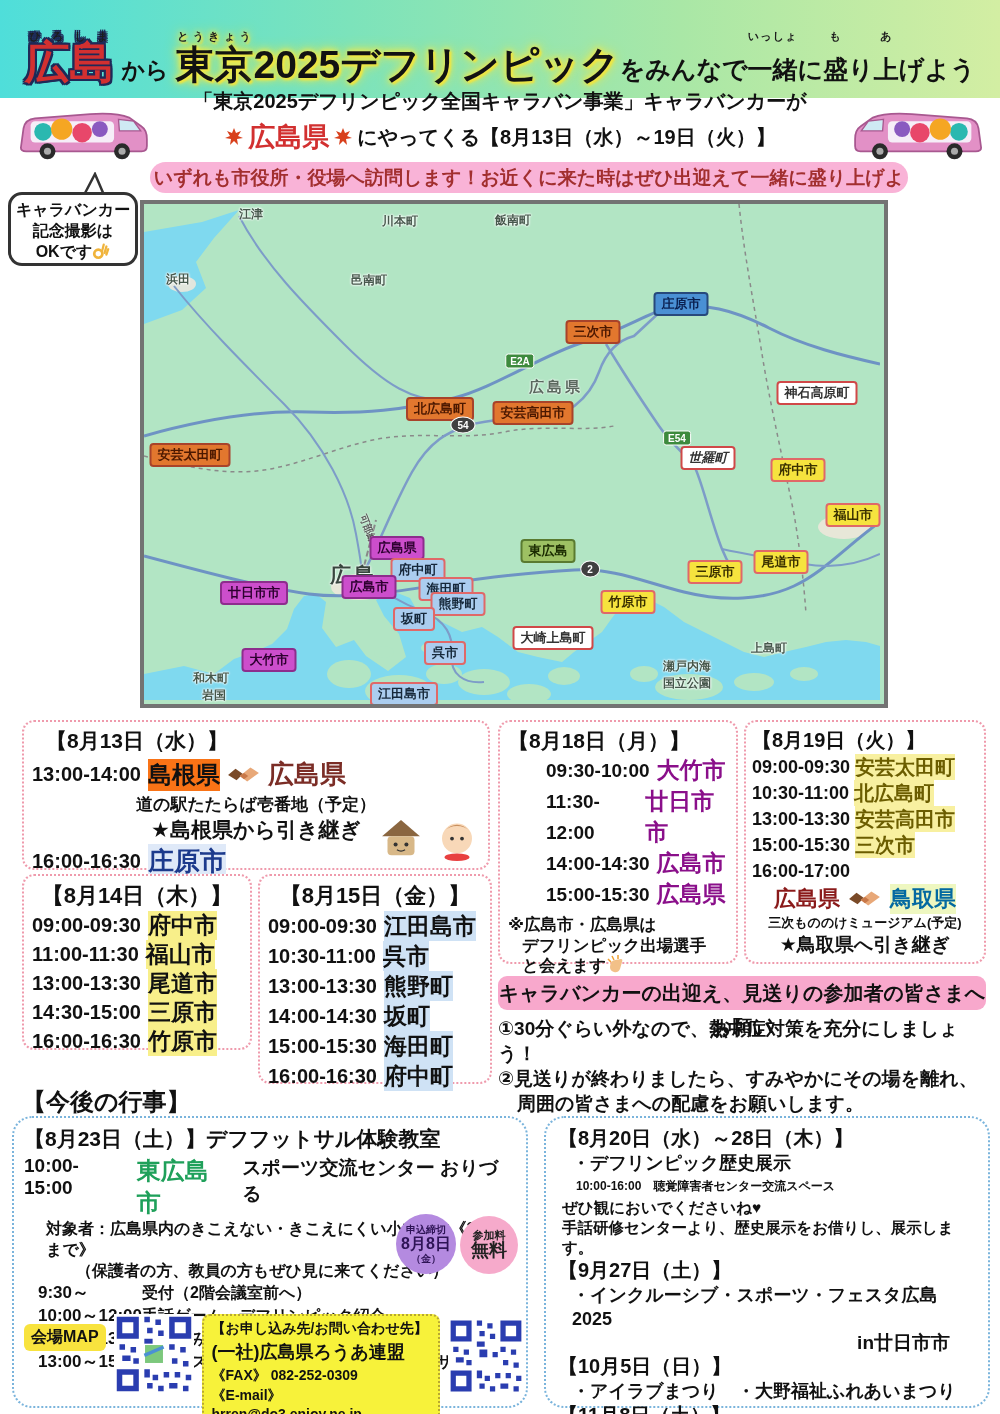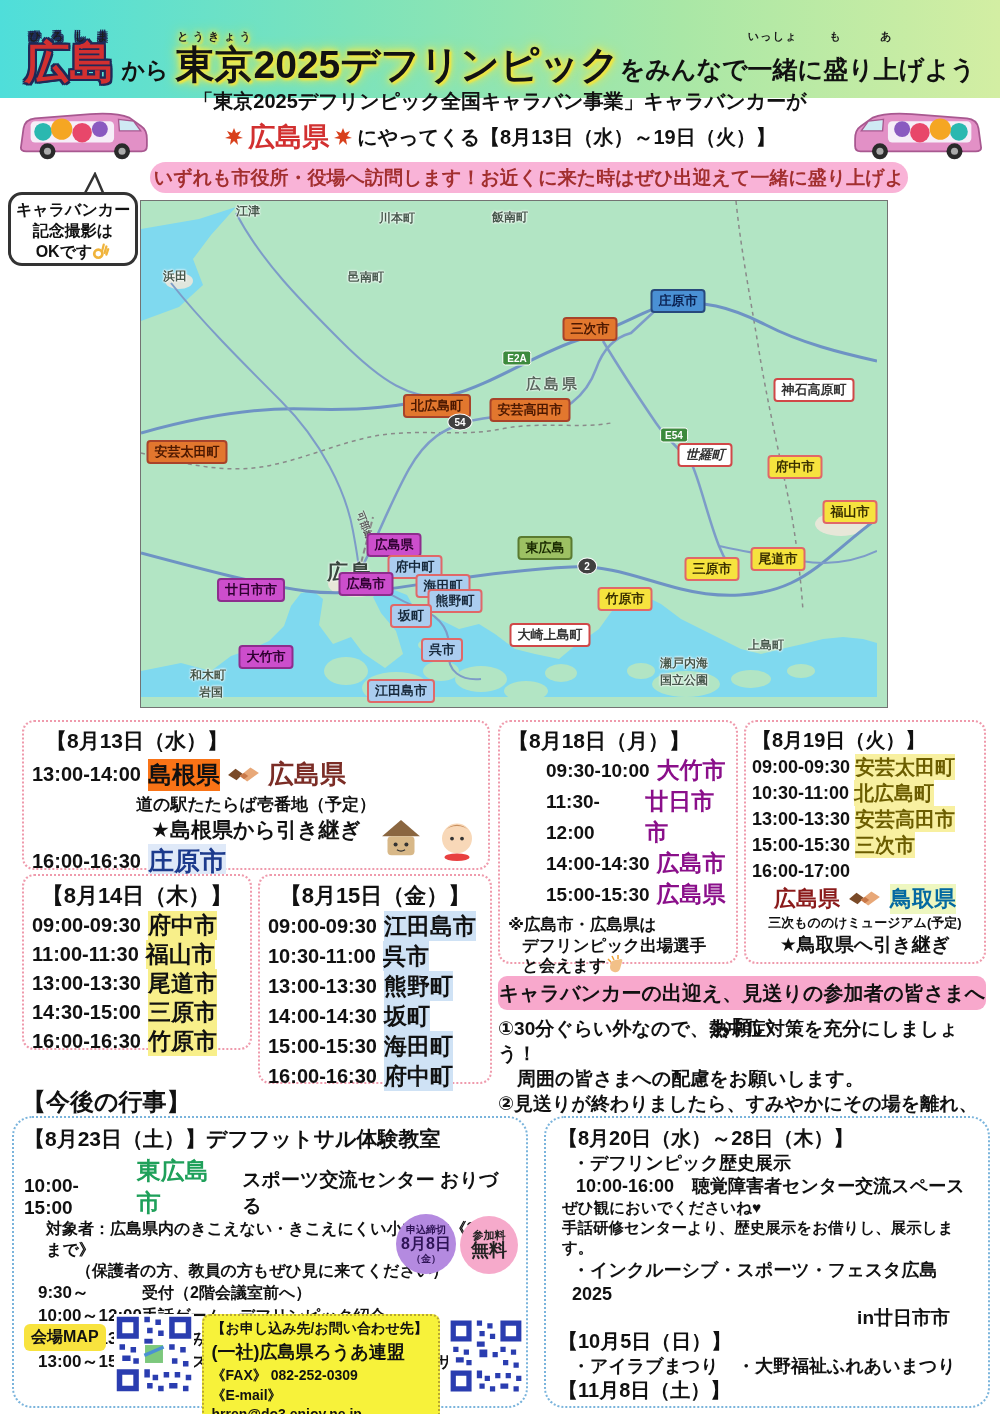--- a/index.html
+++ b/index.html
@@ -30,21 +30,21 @@
 .pink-banner{position:absolute;left:150px;top:162px;width:758px;height:31px;background:#f9b3d7;border-radius:16px;
 color:#a22f2f;font-size:19px;font-weight:900;text-align:center;line-height:31px;}
 
 
 .bubble{position:absolute;left:8px;top:192px;width:130px;height:74px;background:#fff;border:3px solid #333;
 border-radius:14px;text-align:center;font-size:16px;font-weight:800;line-height:1.3;padding-top:5px;}
 .bubble-tail{position:absolute;left:80px;top:172px;}
 .icon-ok{width:18px;height:18px;vertical-align:-3px;}
 
 
-.map{position:absolute;left:140px;top:200px;width:748px;height:508px;border:1px solid #737373;background:#b2e5c4;overflow:hidden;}
+.map{position:absolute;left:140px;top:200px;width:748px;height:508px;border:4px solid #737373;background:#b2e5c4;overflow:hidden;}
 .map svg.geo{position:absolute;left:0;top:0;width:736px;height:496px;}
 .mlabel{position:absolute;transform:translate(-50%,-50%);white-space:pre;font-weight:800;z-index:3;text-align:center;}
 .c-plain{font-size:12px;color:#46584c;font-weight:700;text-shadow:0 0 2px #fff,0 0 2px #fff,0 0 3px #fff;}
 .c-pref{font-size:15px;color:#5a685e;letter-spacing:3px;text-shadow:0 0 2px #fff,0 0 2px #fff;}
 .c-city{font-size:21px;color:#38463e;letter-spacing:3px;text-shadow:0 0 2px #fff,0 0 3px #fff;}
 .c-rail{font-size:10px;color:#5a5a5a;transform:translate(-50%,-50%) rotate(68deg);text-shadow:0 0 2px #fff;}
 .c-orange,.c-blue,.c-yellow,.c-magenta,.c-lblue,.c-green,.c-white{font-size:13px;padding:1px 6px;border-radius:4px;border:2px solid;}
 .c-orange{background:#e2772e;border-color:#a8432a;color:#4c1800;}
 .c-blue{background:#4a90d4;border-color:#27497c;color:#0a2050;}
 .c-yellow{background:#f6e33e;border-color:#e06868;color:#3a3000;}
@@ -109,21 +109,21 @@
 .notice-pill{position:absolute;left:498px;top:976px;width:488px;height:34px;background:#f8a8cc;border-radius:9px;
 font-size:20px;font-weight:900;text-align:center;line-height:34px;}
 .notice-lines{position:absolute;left:498px;top:1016px;width:494px;}
 .nline{font-size:19px;font-weight:600;line-height:1.32;}
 
 
 .future-h{position:absolute;left:22px;top:1086px;font-size:24px;font-weight:900;}
 .bluebox{position:absolute;background:#fff;border:2px dotted #7ab4dc;border-radius:20px;}
 .b23{left:12px;top:1116px;width:516px;height:292px;padding:7px 10px;}
 .b23 .title{font-size:21px;font-weight:900;}
-.l2{display:flex;align-items:flex-end;gap:10px;margin-top:2px;}
+.l2{display:flex;align-items:flex-start;gap:10px;margin-top:2px;}
 .l2 .t{font-size:19px;font-weight:800;}
 .l2 .city{font-size:24px;font-weight:900;color:#1fa05a;}
 .l2 .venue{font-size:19px;font-weight:900;}
 .target{font-size:16px;font-weight:700;padding-left:22px;line-height:1.3;}
 .target2{padding-left:52px;}
 .schrow{display:flex;line-height:23px;}
 .schrow .st{width:118px;font-size:17px;font-weight:700;padding-left:14px;flex:none;}
 .schrow .sd{font-size:16px;font-weight:700;}
 .circle{position:absolute;border-radius:50%;text-align:center;display:flex;flex-direction:column;justify-content:center;line-height:1.1;}
 .circ-deadline{left:382px;top:96px;width:60px;height:60px;background:#b48ae0;color:#2e1456;}
@@ -137,21 +137,21 @@
 .qr{width:80px;height:80px;flex:none;}
 .qr2{width:76px;height:76px;margin-top:4px;}
 .ccard{width:238px;background:#f7f23a;border:2px dotted #b8a830;border-radius:8px;padding:4px 8px;flex:none;}
 .ccard .ct{font-size:14px;font-weight:900;}
 .ccard .co{font-size:18px;font-weight:900;margin:2px 0;}
 .ccard .cl{font-size:14px;font-weight:700;line-height:1.4;}
 
 .bfut{left:544px;top:1116px;width:446px;height:292px;padding:8px 12px;}
 .f-date{font-size:20px;font-weight:900;line-height:25px;}
 .f-bullet{font-size:18px;font-weight:900;line-height:24px;padding-left:14px;}
-.f-time{font-size:18px;font-weight:900;line-height:23px;padding-left:18px;}
+.f-time{font-size:12px;font-weight:900;line-height:23px;padding-left:18px;}
 .f-plain{font-size:15.5px;font-weight:700;line-height:20px;padding-left:4px;}
 .f-right{font-size:19px;font-weight:900;line-height:23px;text-align:right;padding-right:26px;}
 .icon-maple{width:20px;height:20px;}
 </style>
 </head>
 <body>
 
 <div class="page">
 
   <div class="hdr">
@@ -469,22 +469,22 @@
           <span class="stime">16:00-16:30</span>
           <span class="splace">府中町</span>
         </div>
       </div>
   </section>
 
   <div class="notice-pill">キャラバンカーの出迎え、見送りの参加者の皆さまへお願い</div>
   <div class="notice-lines">
 
   <div class="nline">①30分ぐらい外なので、熱中症対策を充分にしましょう！</div>
+      <div class="nline">②見送りが終わりましたら、すみやかにその場を離れ、</div>
       <div class="nline">　周囲の皆さまへの配慮をお願いします。</div>
-      <div class="nline">②見送りが終わりましたら、すみやかにその場を離れ、</div>
     </div>
 
   <h2 class="future-h">【今後の行事】</h2>
 
   <section class="bluebox b23">
     <div class="title">【8月23日（土）】デフフットサル体験教室</div>
     <div class="l2">
       <span class="t">10:00-15:00</span>
       <span class="city">東広島市</span>
       <span class="venue">スポーツ交流センター おりづる</span>
@@ -543,20 +543,21 @@
     </div>
   </section>
 
   <section class="bluebox bfut">
 
   <div class="f-date">【8月20日（水）～28日（木）】</div>
       <div class="f-bullet">・デフリンピック歴史展示</div>
       <div class="f-time">10:00-16:00　聴覚障害者センター交流スペース</div>
       <div class="f-plain">ぜひ観においでくださいね♥</div>
       <div class="f-plain">手話研修センターより、歴史展示をお借りし、展示します。</div>
+      <div class="f-date">【9月27日（土）】</div>
       <div class="f-bullet">・インクルーシブ・スポーツ・フェスタ広島2025</div>
       <div class="f-right">in廿日市市</div>
       <div class="f-date">【10月5日（日）】</div>
       <div class="f-bullet">・アイラブまつり　・大野福祉ふれあいまつり</div>
       <div class="f-date">【11月8日（土）】</div>
     </section>
 
 </div>
 
 </body></html>

